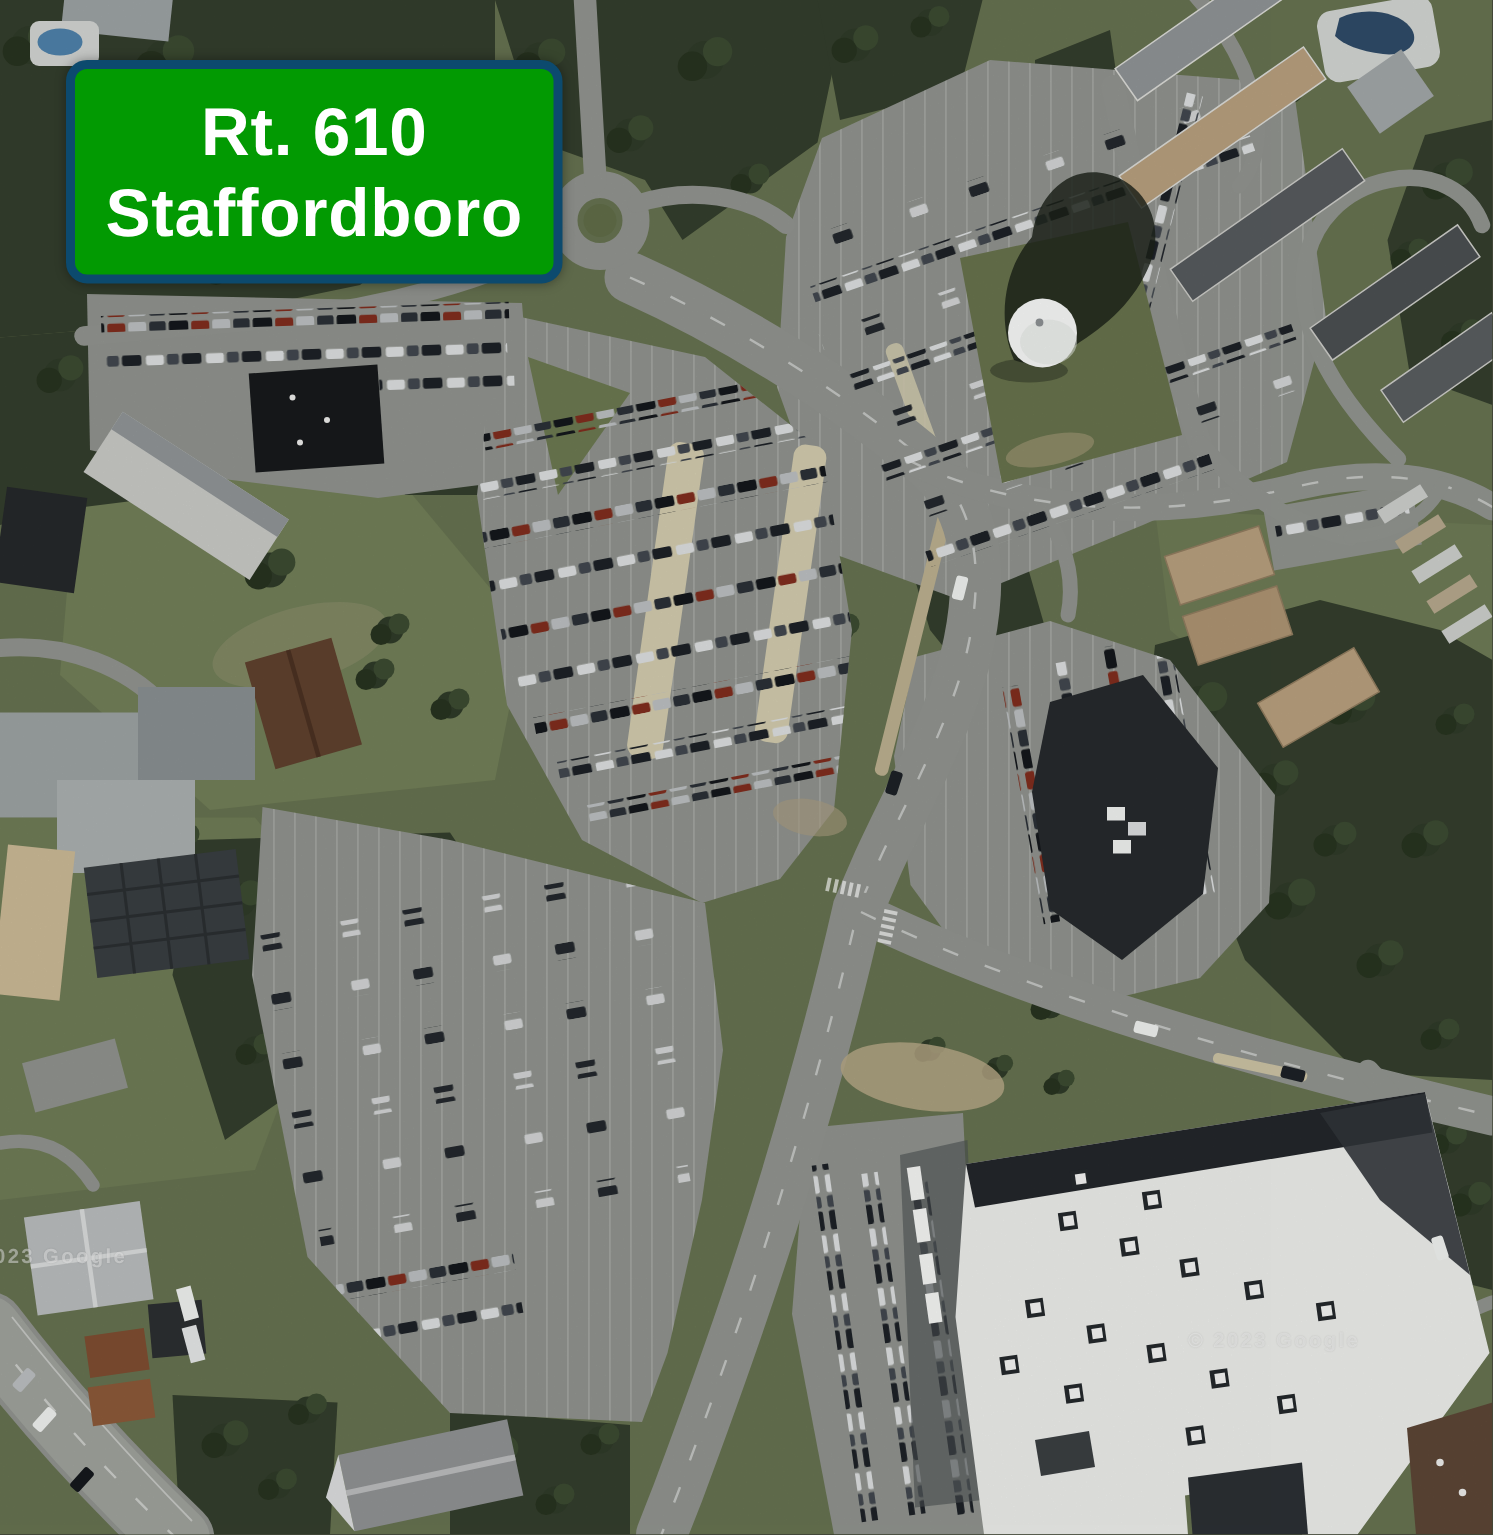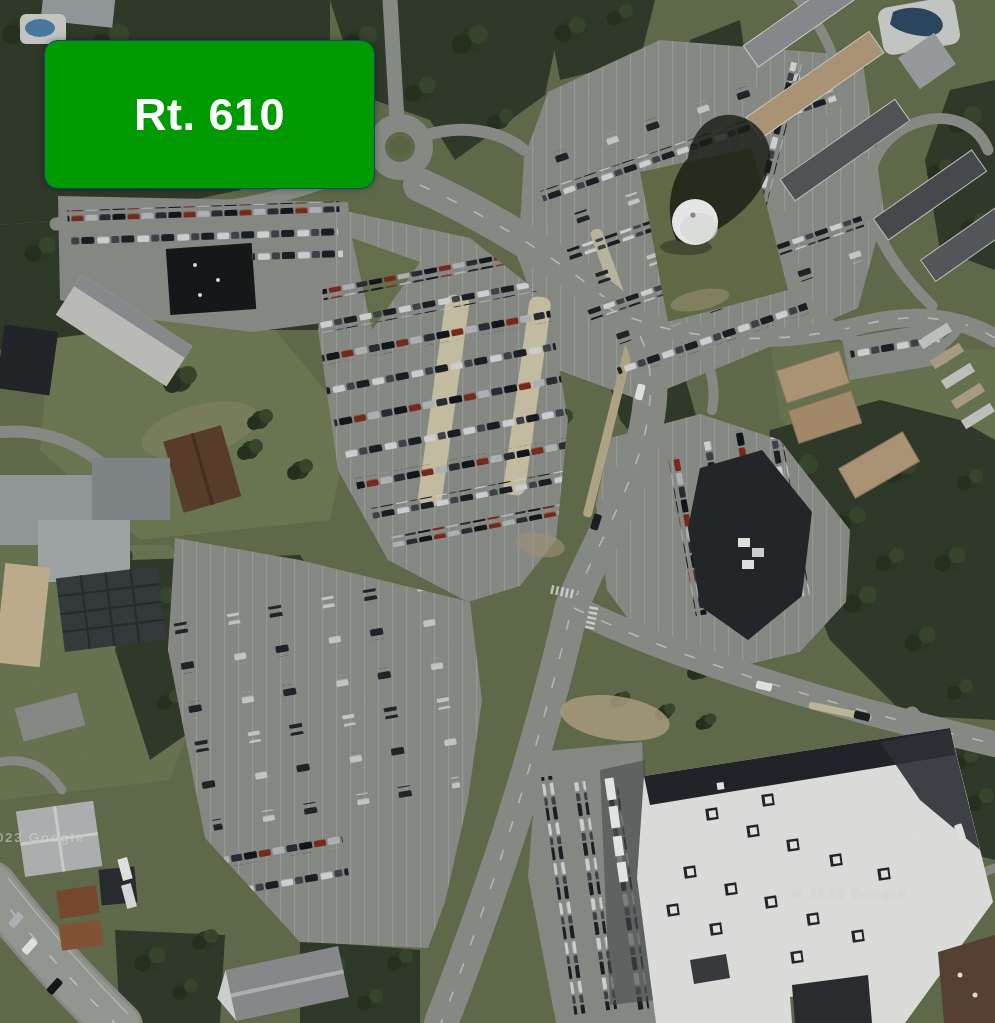--- a/index.html
+++ b/index.html
@@ -8,21 +8,21 @@
   svg{display:block}
   
   .rd{fill:none;stroke:#8f928d;stroke-linecap:round}
   .rdl{fill:none;stroke:#9da09a;stroke-linecap:round}
   .dash{fill:none;stroke:#ffffff;stroke-opacity:.45;stroke-width:1.6;stroke-dasharray:11 19;stroke-linecap:butt}
   .edge{fill:none;stroke:#ffffff;stroke-opacity:.4;stroke-width:1.2}
   .lot{fill:#8e918c}
   .walk{fill:#cfc8ab}
   
   .route-sign{position:absolute;left:44px;top:40px;width:331px;height:149px;
-      box-sizing:border-box;background:#029a02;border:1px solid #0c4a6e;
+      box-sizing:border-box;background:#029a02;border:6px solid #0c4a6e;
       border-radius:14px;display:flex;flex-direction:column;align-items:center;
       justify-content:center;color:#ffffff;font-weight:bold;font-size:45px;
       line-height:1.18;text-align:center;letter-spacing:.5px;
       box-shadow:0 0 7px rgba(0,0,0,.35);}
   
   .wm{position:absolute;color:rgba(255,255,255,.42);font-size:13.5px;
       font-weight:bold;letter-spacing:1.6px;white-space:nowrap;
       text-shadow:0 0 1px rgba(80,80,80,.25);}
   .wm-left{left:-30px;top:830px}
   .wm-right{left:792px;top:886px}
@@ -468,18 +468,19 @@
     <rect x="756" y="682" width="16" height="8" rx="2" fill="#eceeec" transform="rotate(14 764 686)"></rect>
     <rect x="854" y="712" width="16" height="8" rx="2" fill="#1c2026" transform="rotate(14 862 716)"></rect>
     <rect x="956" y="824" width="8" height="16" rx="2" fill="#eceeec" transform="rotate(-18 960 832)"></rect>
   </g>
 
   <rect width="995" height="1023" filter="url(#grain)" opacity=".06"></rect>
 </svg>
 
   <div class="route-sign">
     <div>Rt. 610</div>
+    <div>Staffordboro</div>
   </div>
 
   <div class="wm wm-left">© 2023 Google</div>
   <div class="wm wm-right">© 2023 Google</div>
 
 </div>
 
 </body></html>

